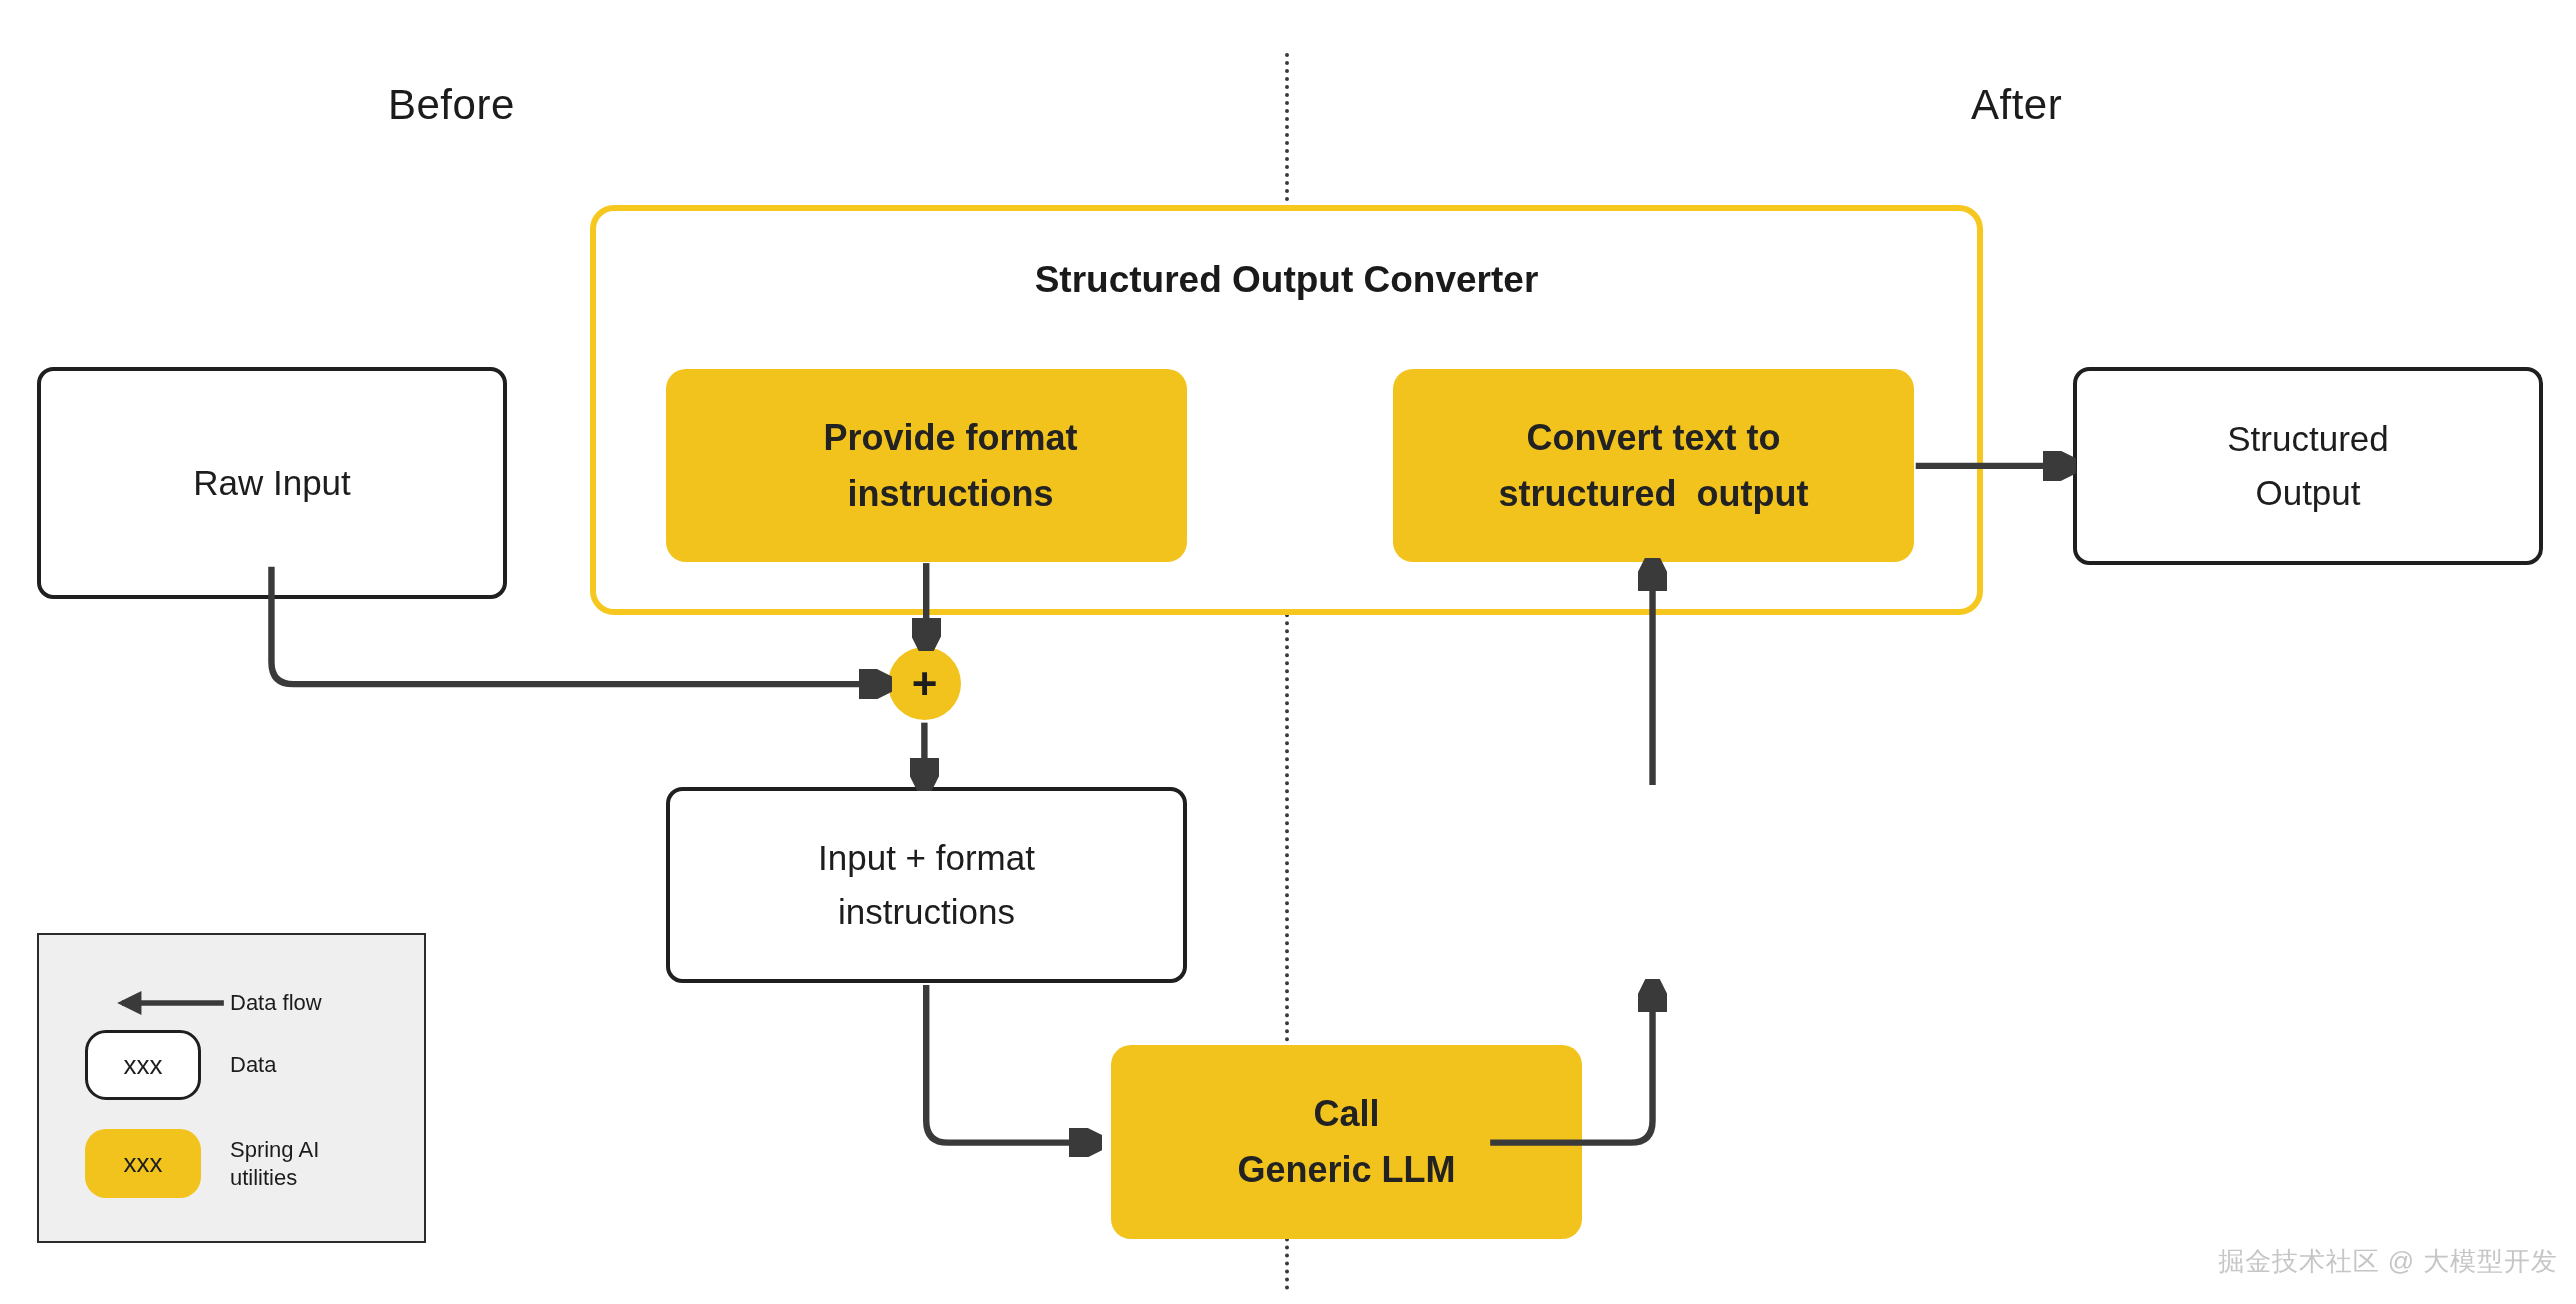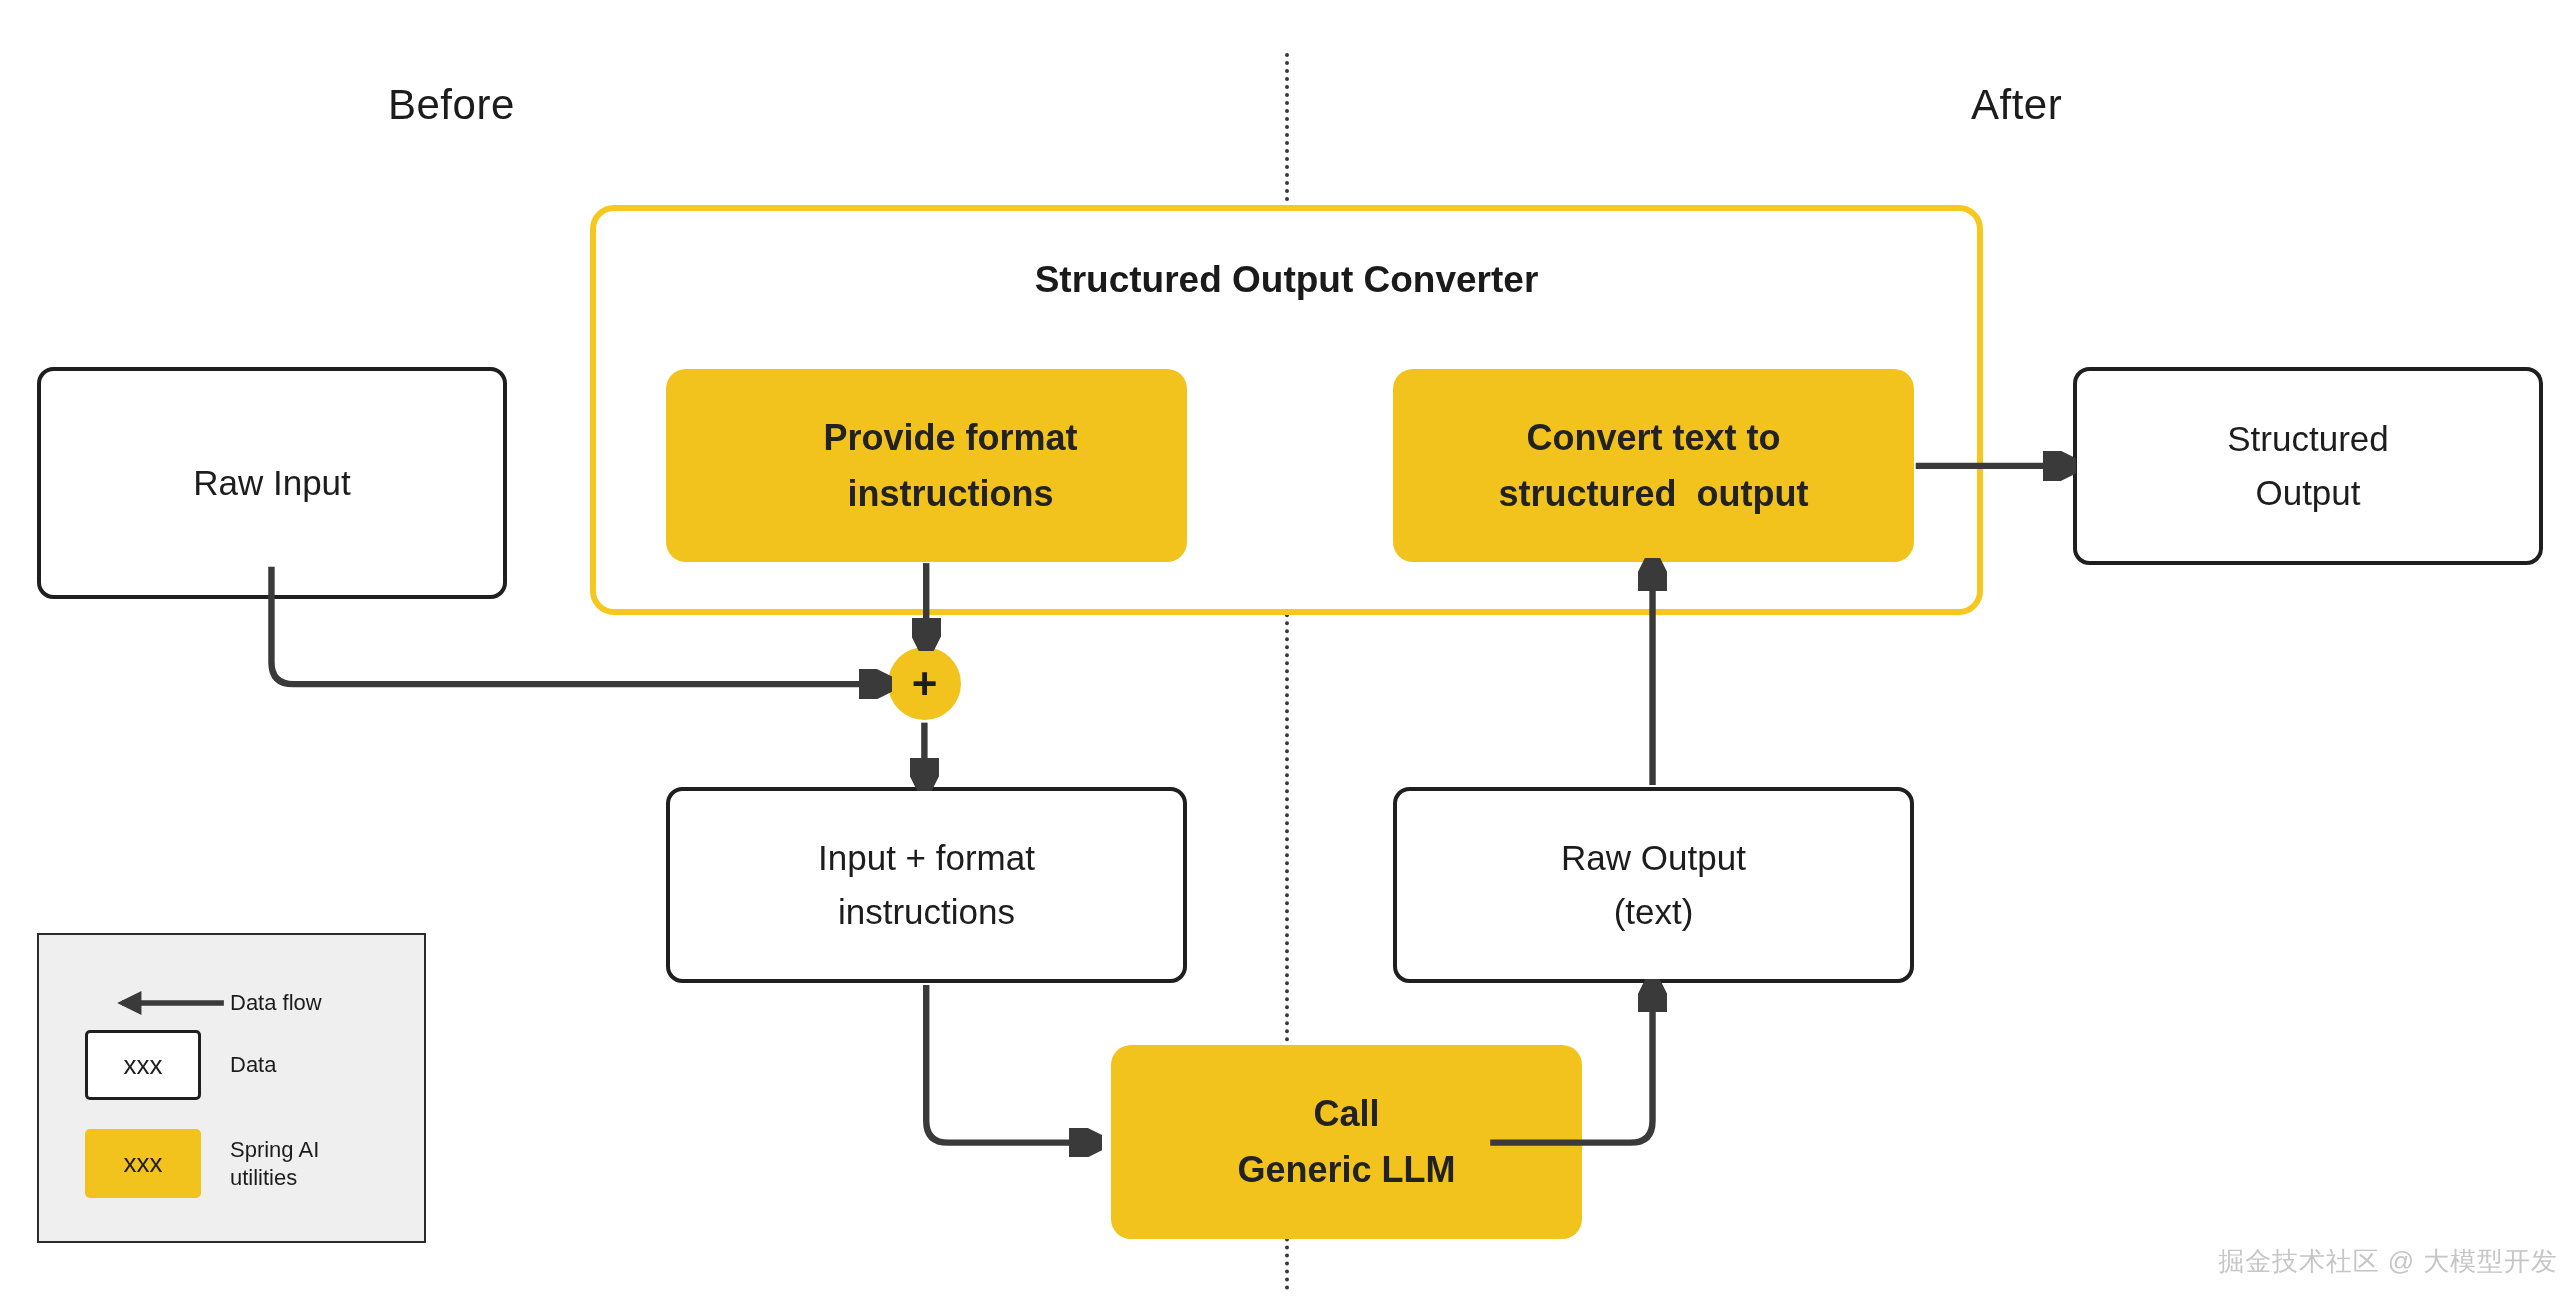--- a/index.html
+++ b/index.html
@@ -46,21 +46,21 @@
   .ah{fill:var(--arrow,#3a3a3a);}
   .legend{
     position:absolute;left:37px;top:933px;width:389px;height:310px;
     background:var(--legend-bg,#efefef);border:2.8px solid #2b2b2b;z-index:2;box-sizing:border-box;
   }
   .lrow{position:absolute;left:46px;display:flex;align-items:center;}
   .licon{width:145px;flex:none;display:flex;align-items:center;}
   .llabel{font-size:22px;line-height:1.25;color:#1c1c1c;max-width:160px;}
   .swatch{
     width:116px;display:flex;align-items:center;justify-content:center;
-    font-size:26px;color:#1d1d1d;border-radius:5px;box-sizing:border-box;
+    font-size:26px;color:#1d1d1d;border-radius:21px;box-sizing:border-box;
   }
   .swatch-data{height:70px;background:#fff;border:3.7px solid var(--dark,#1f1f1f);}
   .swatch-util{height:69px;background:var(--yellow,#f2c31d);}
   .watermark{
     position:absolute;right:18.3px;top:1244px;font-size:26px;z-index:2;
     color:var(--watermark-gray,#c6c6c6);letter-spacing:0.9px;
     text-shadow:0.9px 0.9px 0 rgba(255,255,255,.85);
   }
 </style>
 </head>
@@ -94,24 +94,20 @@
   <div class="node white-node" style="left:2073px;top:367px;width:470px;height:198px;">
     <span>Structured</span>
     <span>Output</span>
   </div>
 
   <div class="node white-node" style="left:666px;top:787px;width:521px;height:196px;">
     <span>Input + format</span>
     <span>instructions</span>
   </div>
 
-  <div class="node white-node" style="left:1393px;top:787px;width:521px;height:196px;">
-    <span>Raw Output</span>
-    <span>(text)</span>
-  </div>
 
   <div class="node yellow-node" style="left:1098px;top:1045px;width:471px;height:194px;margin-left:13px;">
     <span>Call</span>
     <span>Generic LLM</span>
   </div>
 
   <div class="plus-node">
     <span>+</span>
   </div>
 

